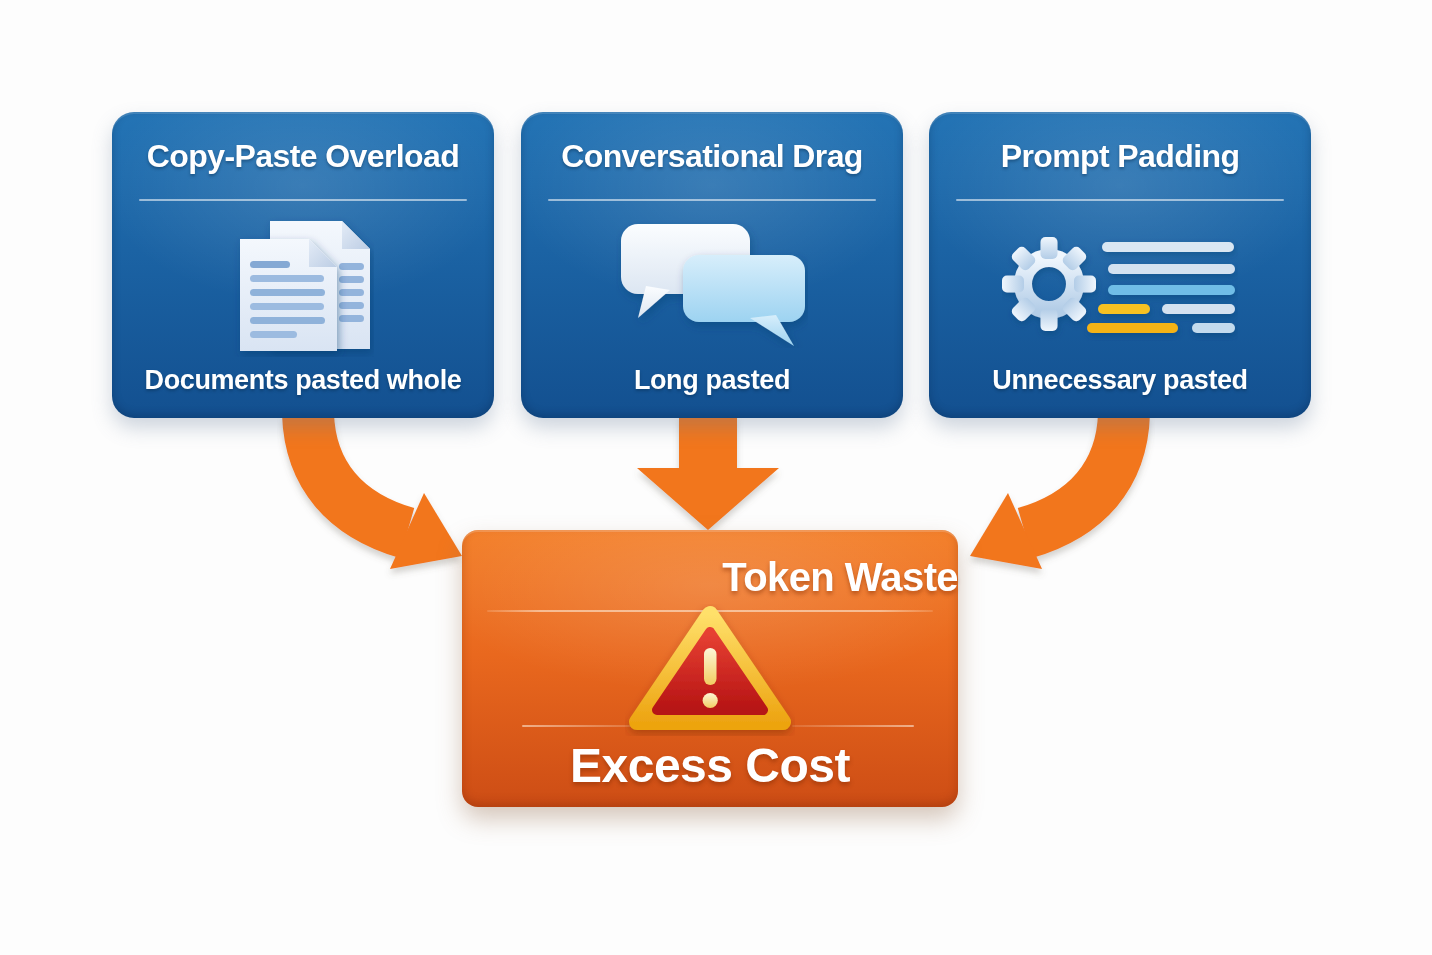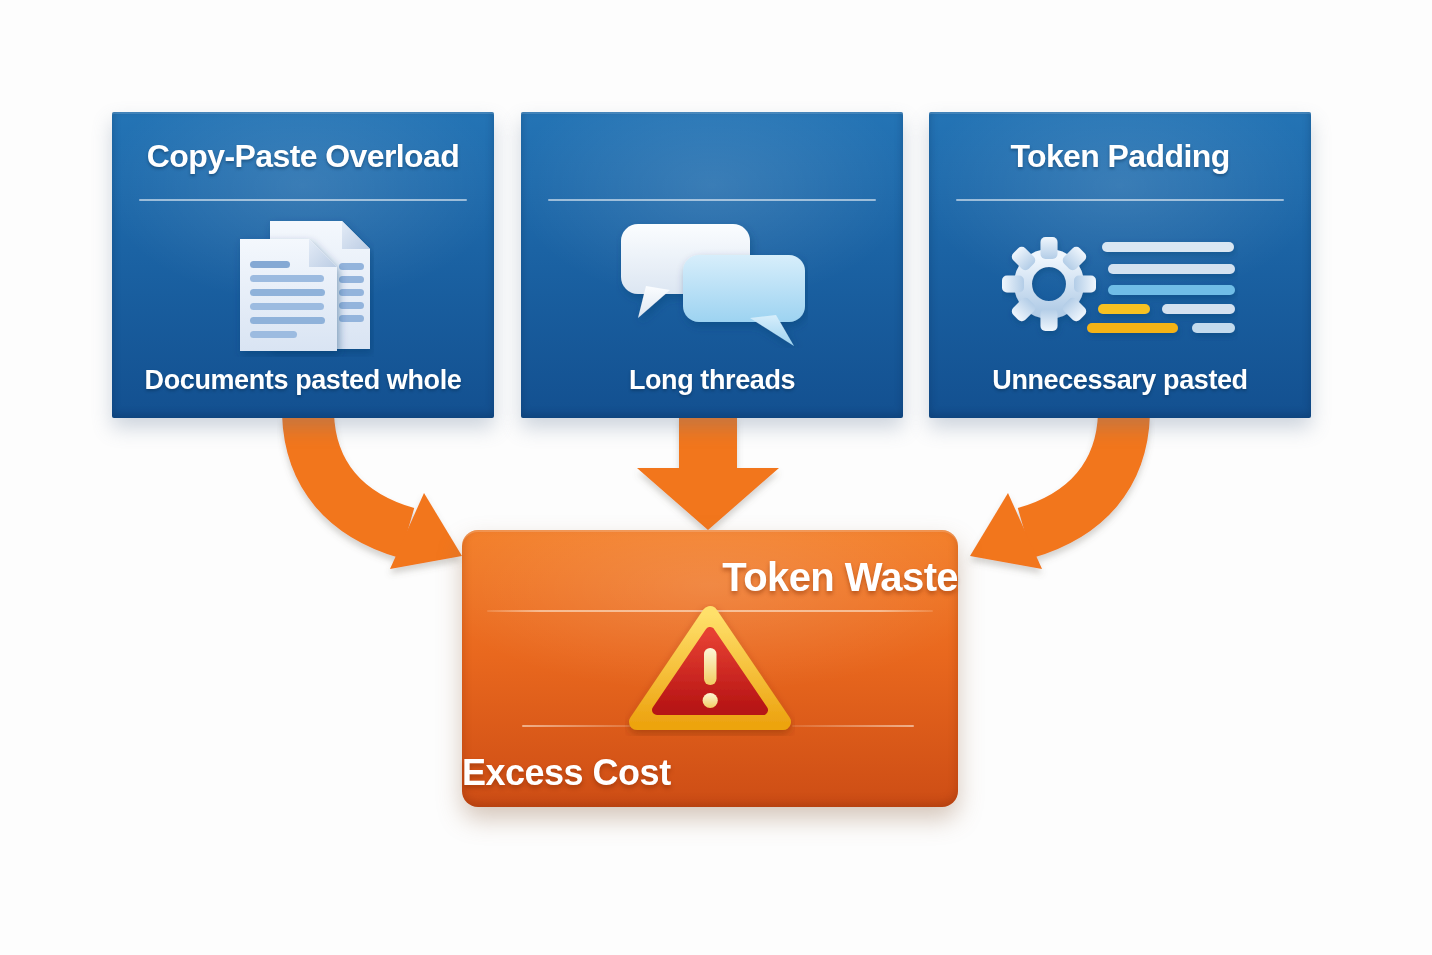--- a/index.html
+++ b/index.html
@@ -3,21 +3,21 @@
 <meta charset="utf-8">
 <style>
   html,body{margin:0;padding:0;background:#ffffff;}
   .page{
     position:relative;width:1432px;height:955px;overflow:hidden;
     background:#fdfdfd;
     font-family:"Liberation Sans", sans-serif;
   }
   
   .card{
-    position:absolute;top:112px;width:382px;height:306px;border-radius:2px;
+    position:absolute;top:112px;width:382px;height:306px;border-radius:22px;
     background:linear-gradient(180deg,#2474b5 0%,#1b63a4 45%,#135090 100%);
     box-shadow:0 10px 20px rgba(95,118,150,.30),
                inset 0 2px 0 rgba(255,255,255,.14),
                inset 0 -3px 8px rgba(0,30,60,.28);
   }
   .card::before{
     content:"";position:absolute;inset:0;border-radius:14px;pointer-events:none;
     background:radial-gradient(ellipse 75% 55% at 50% 24%,rgba(255,255,255,.12),rgba(255,255,255,0) 70%);
   }
   .card-1{left:112px;} .card-2{left:521px;} .card-3{left:929px;}
@@ -64,22 +64,22 @@
   }
   .result-divider-seg{
     position:absolute;top:195px;height:2px;border-radius:1px;
   }
   .seg-left{left:60px;width:126px;
     background:linear-gradient(90deg,rgba(255,245,230,.55),rgba(255,245,230,.12));}
   .seg-right{left:330px;width:122px;
     background:linear-gradient(270deg,rgba(255,245,230,.55),rgba(255,245,230,.12));}
   .warning-wrap{position:absolute;top:74px;left:50%;margin-left:-85px;width:170px;height:132px;}
   .result-caption{
-    position:absolute;top:222px;left:0;right:0;
-    color:#ffffff;font-size:36px;font-weight:700;letter-spacing:-.5px;
+    position:absolute;top:208px;left:0;right:0;text-align:center;
+    color:#ffffff;font-size:48px;font-weight:700;letter-spacing:-.5px;
     text-shadow:0 3px 4px rgba(125,40,0,.45);
   }
 </style>
 </head>
 <body>
 
 <div class="page">
 
   <svg class="arrows" viewBox="0 0 1432 955" xmlns="http://www.w3.org/2000/svg">
     <defs>
@@ -138,20 +138,21 @@
           <rect x="18" y="92" width="74" height="7" rx="3.5" fill="#9cbbe0"></rect>
           <rect x="18" y="106" width="75" height="7" rx="3.5" fill="#8fb2da"></rect>
           <rect x="18" y="120" width="47" height="7" rx="3.5" fill="#9cbbe0"></rect>
         </g>
       </svg>
     </div>
     <div class="card-caption">Documents pasted whole</div>
   </div>
 
   <div class="card card-2">
+    <div class="card-title">Conversational Drag</div>
     <div class="card-divider"></div>
     <div class="card-icon">
       <svg width="192" height="128" viewBox="0 0 192 128" xmlns="http://www.w3.org/2000/svg">
         <defs>
           <linearGradient id="bubWhite" x1="0" y1="0" x2="0" y2="1">
             <stop offset="0" stop-color="#fbfdff"></stop>
               <stop offset="1" stop-color="#dce6f2"></stop>
           </linearGradient>
           <linearGradient id="bubBlue" x1="0" y1="0" x2="0" y2="1">
             <stop offset="0" stop-color="#d7eefb"></stop>
@@ -164,25 +165,25 @@
         <g filter="url(#bubShadow)">
           <rect x="5" y="4" width="129" height="70" rx="17" fill="url(#bubWhite)"></rect>
           <path d="M 30 66 L 22 98 L 54 70 Z" fill="url(#bubWhite)"></path>
         </g>
         <g filter="url(#bubShadow)">
           <rect x="67" y="35" width="122" height="67" rx="16" fill="url(#bubBlue)"></rect>
           <path d="M 160 95 L 178 126 L 134 98 Z" fill="url(#bubBlue)"></path>
         </g>
       </svg>
     </div>
-    <div class="card-caption">Long threads</div>
+    <div class="card-caption">Long pasted</div>
   </div>
 
   <div class="card card-3">
-    <div class="card-title">Token Padding</div>
+    <div class="card-title">Prompt Padding</div>
     <div class="card-divider"></div>
     <div class="card-icon">
       <svg width="236" height="114" viewBox="0 0 236 114" xmlns="http://www.w3.org/2000/svg">
         <defs>
           <linearGradient id="gearGrad" x1="0" y1="0" x2="0" y2="1">
             <stop offset="0" stop-color="#eff6fd"></stop>
               <stop offset="1" stop-color="#b3cde7"></stop>
           </linearGradient>
           <filter id="gearShadow" x="-30%" y="-30%" width="160%" height="160%">
             <feDropShadow dx="1" dy="3" stdDeviation="3" flood-color="#0c3d6e" flood-opacity="0.40"></feDropShadow>

